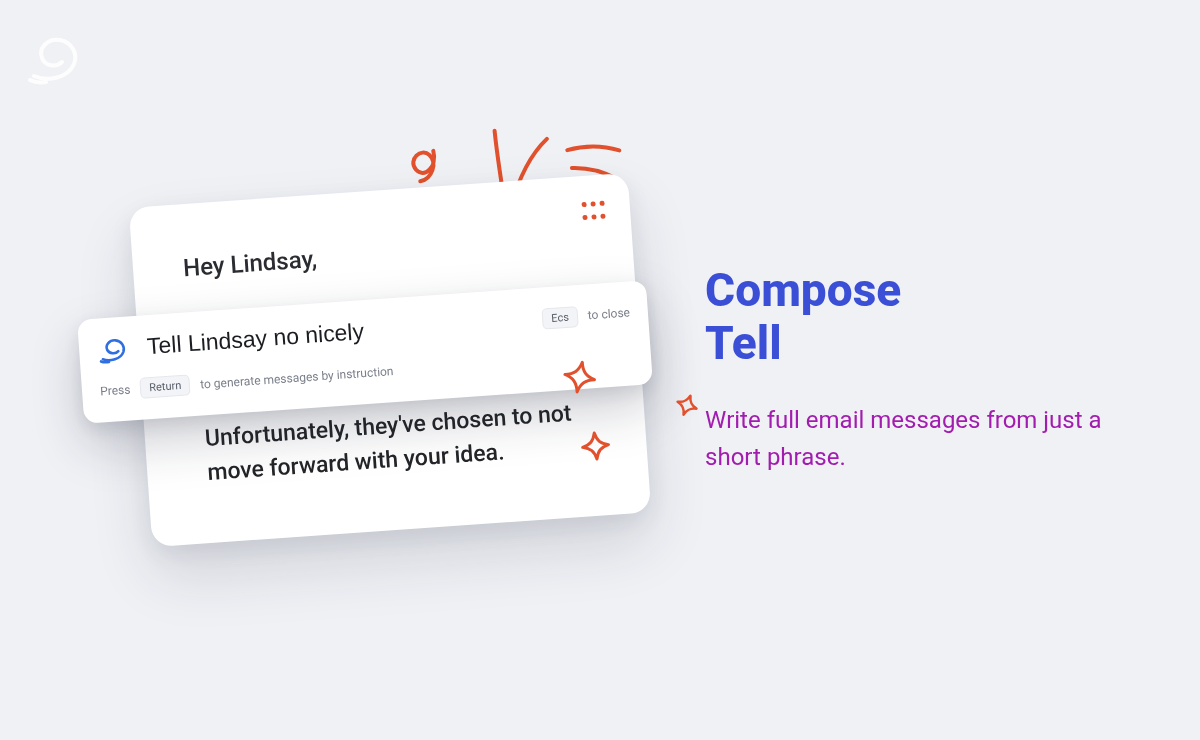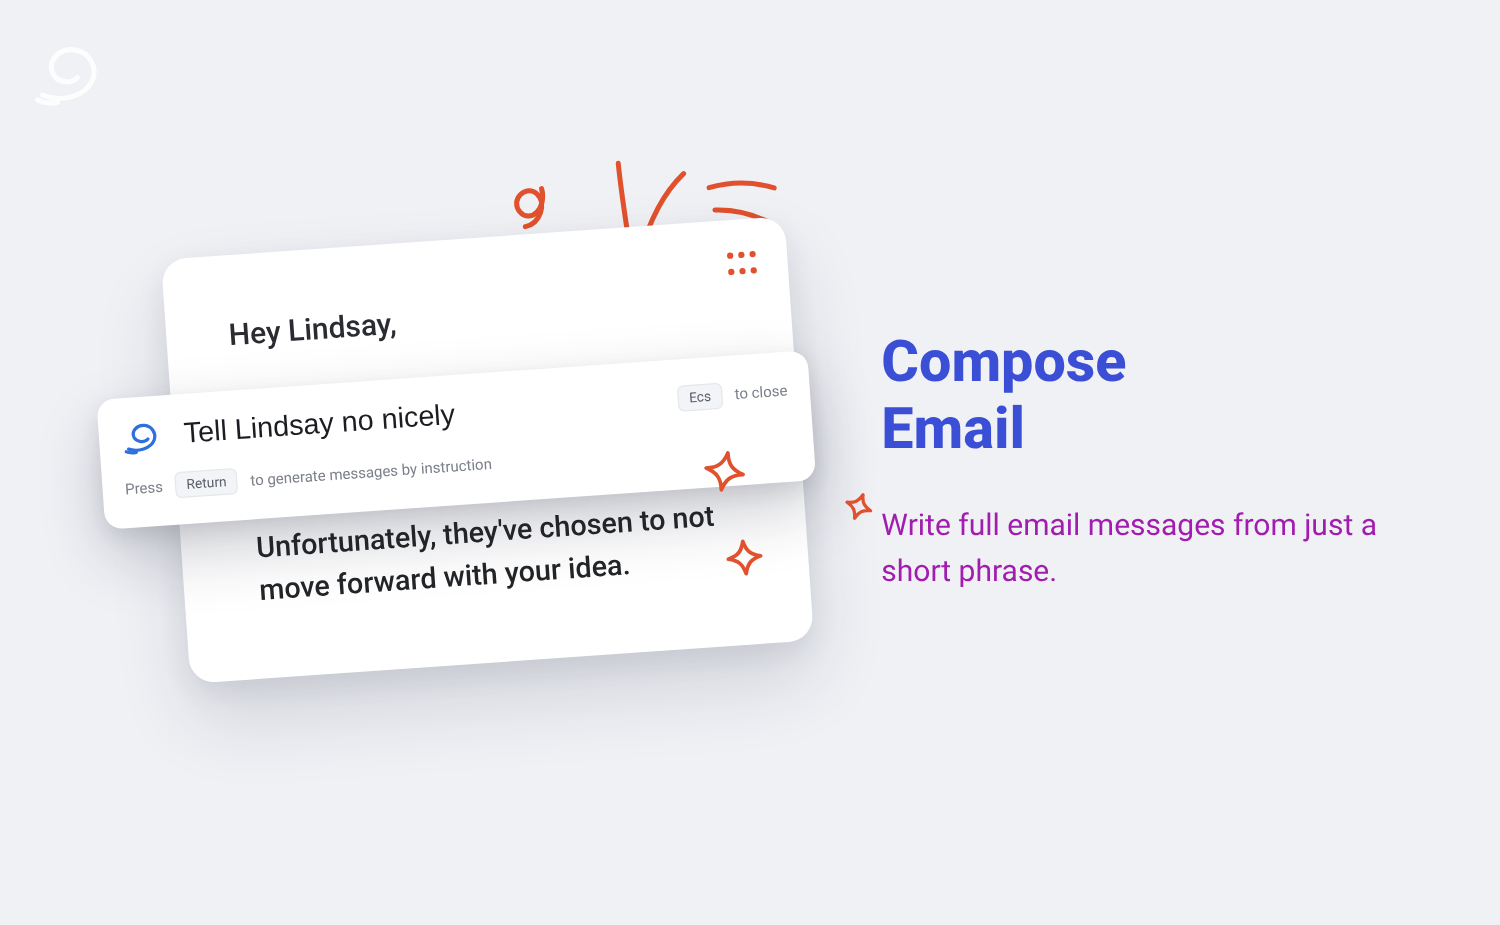--- a/index.html
+++ b/index.html
@@ -199,17 +199,17 @@
       <svg viewBox="0 0 32 32" fill="none" stroke="#e1512d" stroke-width="2.6" stroke-linecap="round" stroke-linejoin="round">
         <path d="M16 3c1.5 6 4 8.5 10 10-6 1.5-8.5 4-10 10-1.5-6-4-8.5-10-10 6-1.5 8.5-4 10-10z"></path>
       </svg>
     </div>
 
   </div>
 
   <div class="right">
     <h1 class="heading">
       <span>Compose</span><br>
-      <span>Email</span>
+      <span>Tell</span>
     </h1>
     <p class="subheading">Write full email messages from just a short phrase.</p>
   </div>
 </div>
 
 </body></html>

